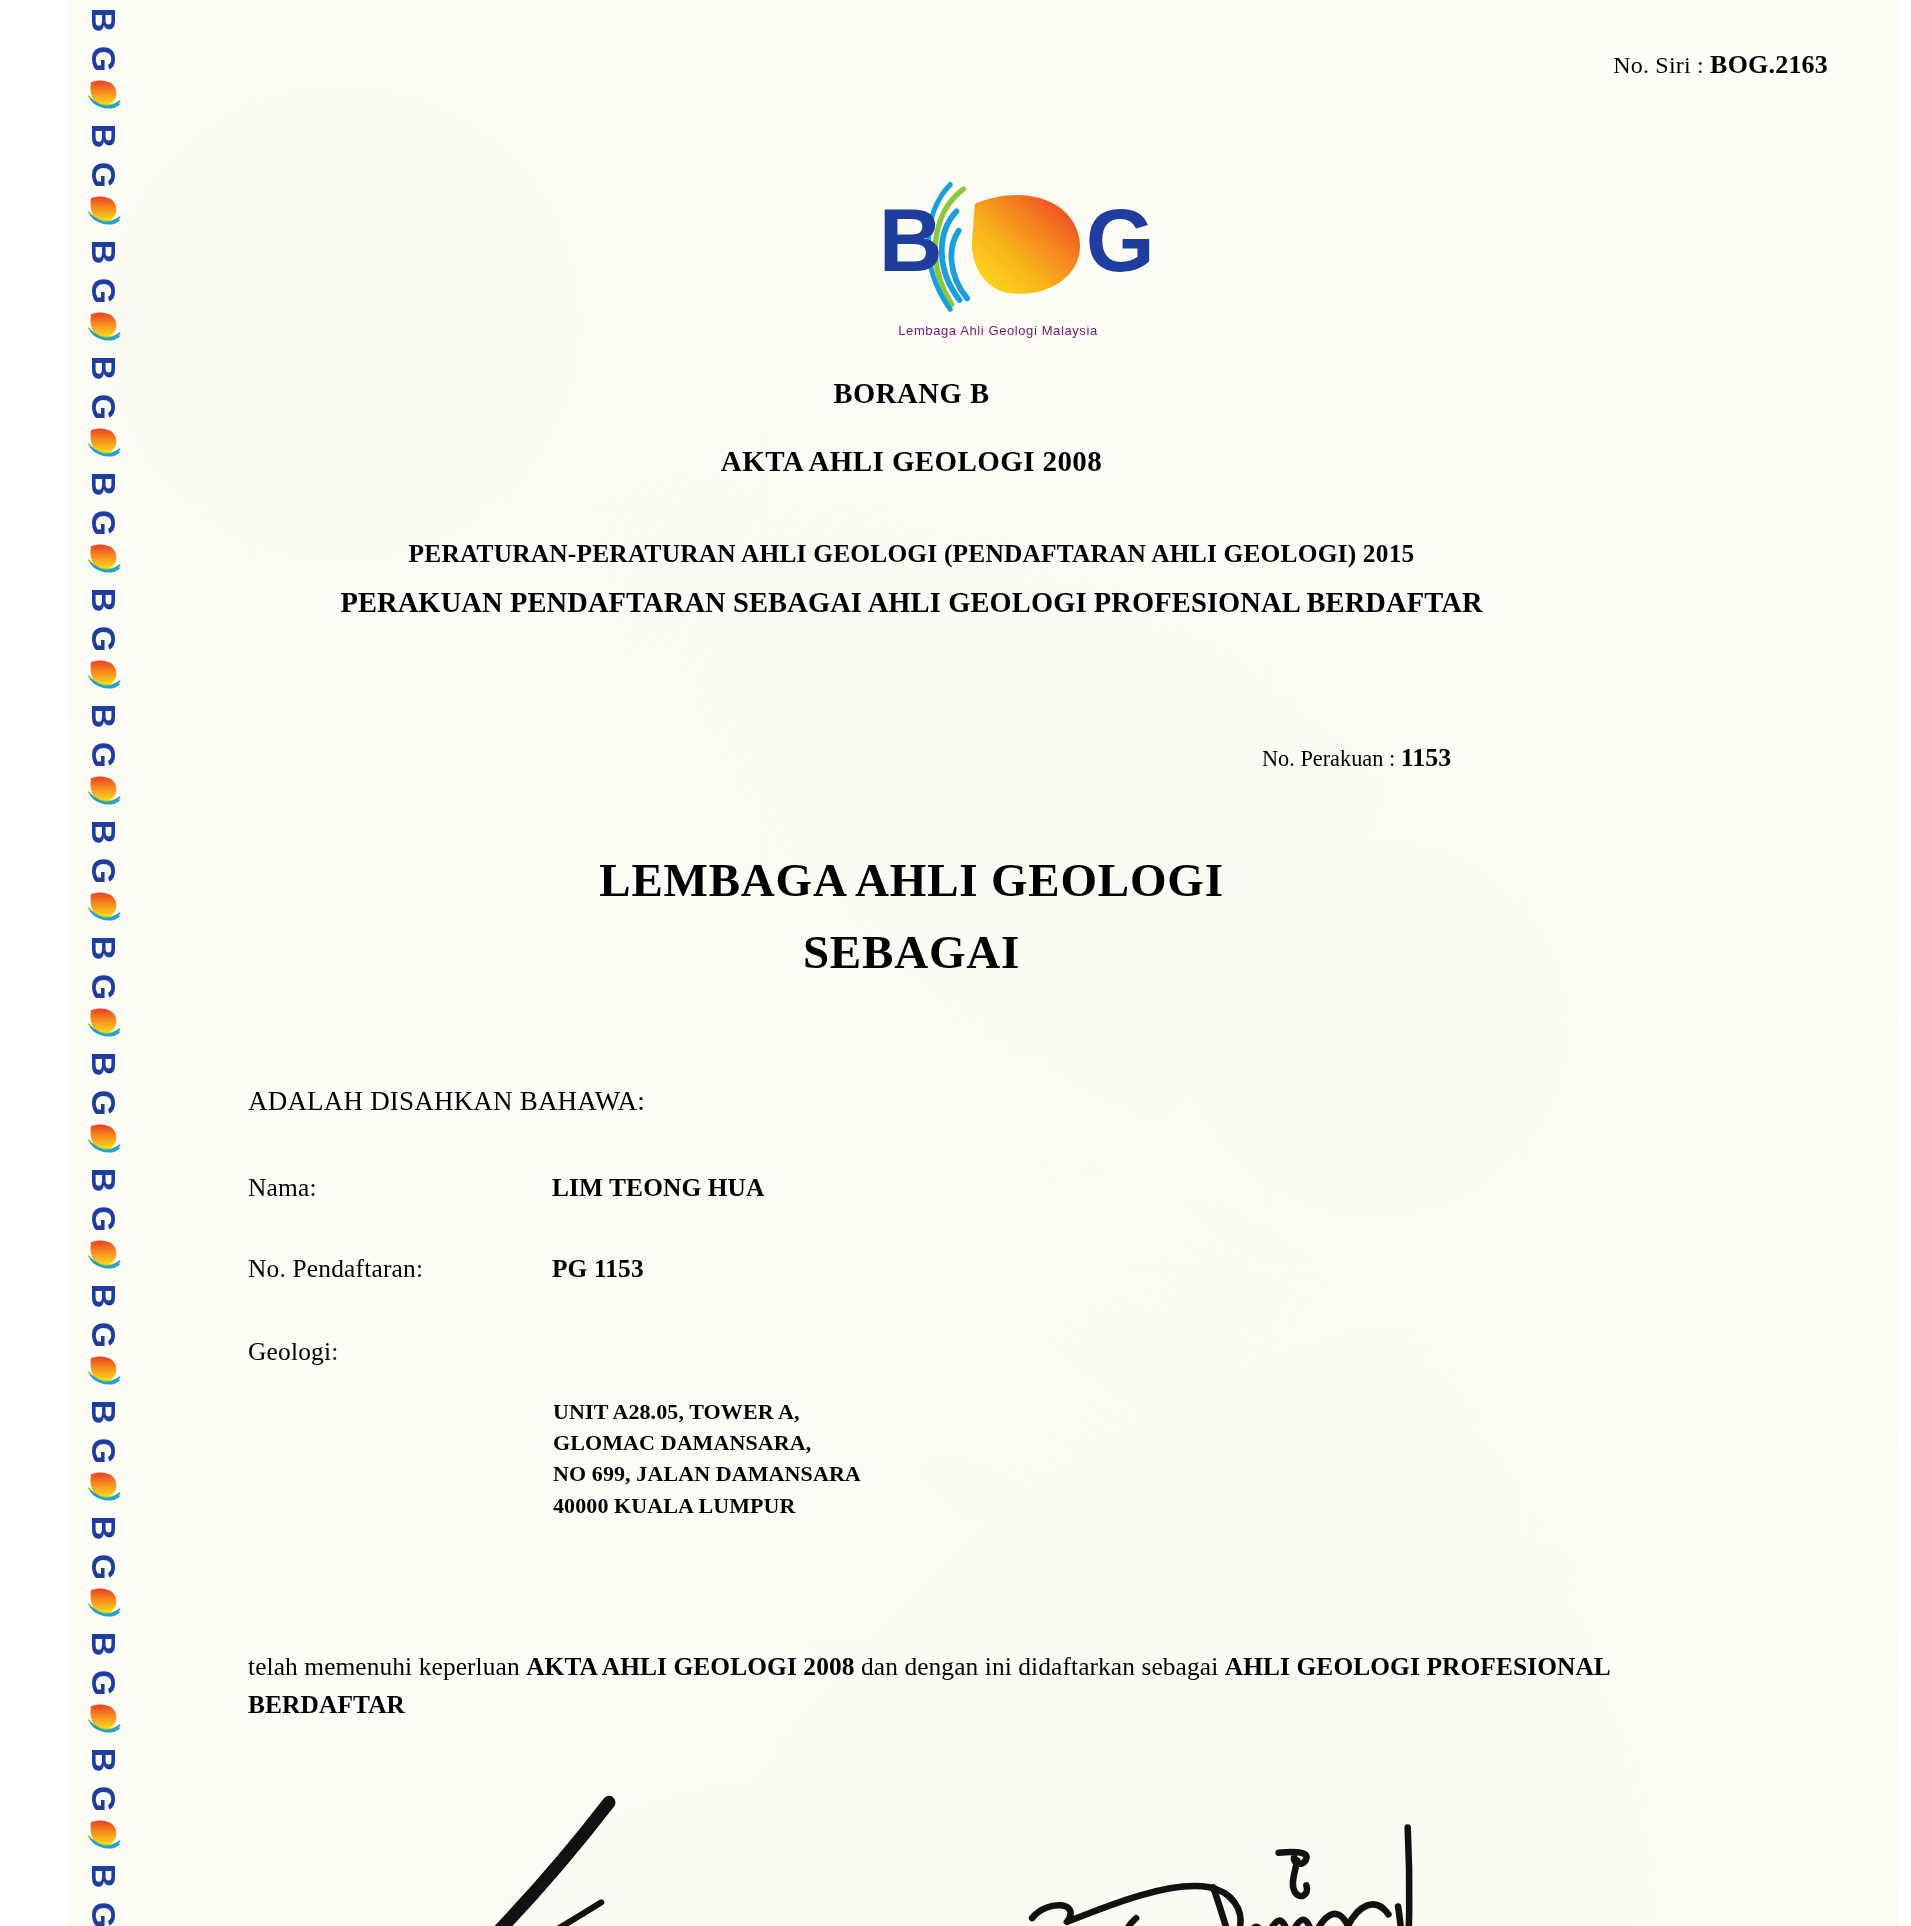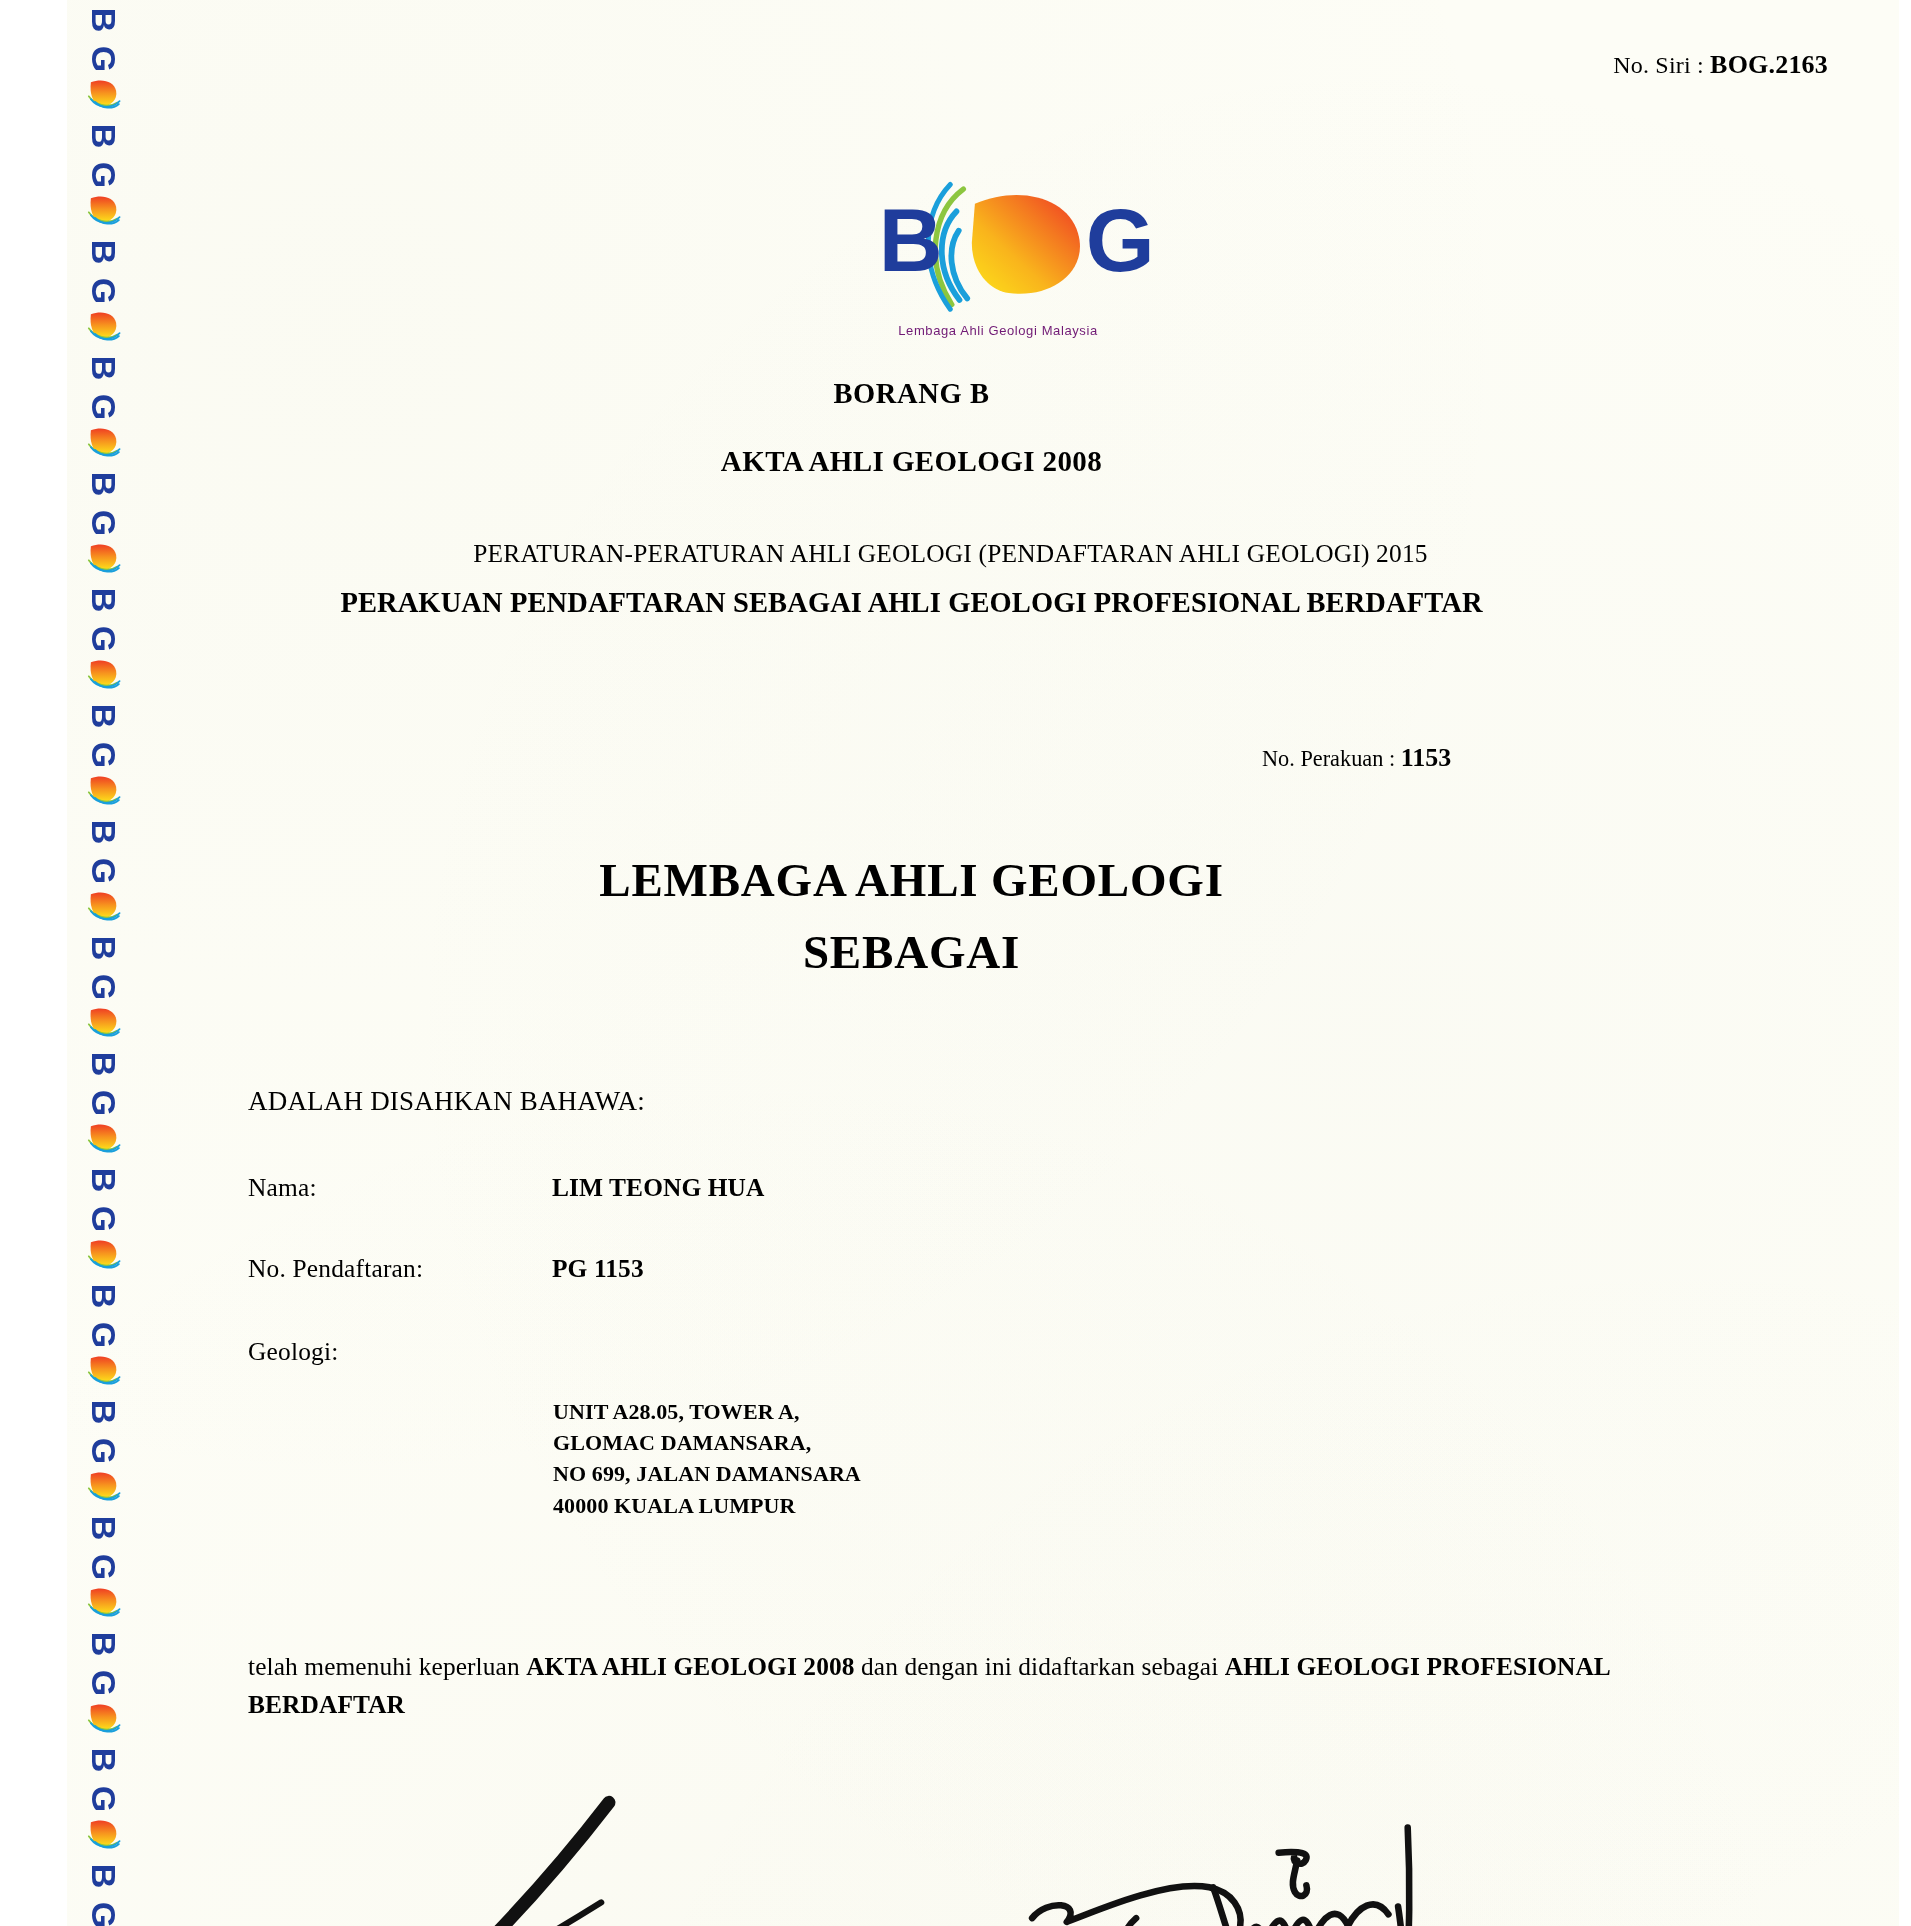--- a/index.html
+++ b/index.html
@@ -130,21 +130,21 @@
     font-size: 13px;
     letter-spacing: 0.6px;
     color: #701a75;
     white-space: nowrap;
   }
 
   .ctr { position: absolute; left: 0; width: 1823px; text-align: center; }
 
   .h-borang   { top: 378px;  font-size: 28.5px;  font-weight: 700; letter-spacing: 0.6px; }
   .h-akta     { top: 445px; font-size: 29px;  font-weight: 700; letter-spacing: 0.4px; }
-  .h-peraturan{ top: 539px; font-size: 25.4px;  font-weight: 400; letter-spacing: 0.2px; margin-left: 39px; }
+  .h-peraturan{ top: 539px; font-size: 25.4px;  font-weight: 700; letter-spacing: 0.2px; }
   .h-perakuan-sub {
     top: 587px; font-size: 28.5px; font-weight: 700; letter-spacing: 0.1px;
   }
 
   .no-perakuan {
     position: absolute;
     left: 1262px;
     top: 743px;
     font-size: 22.3px;
     white-space: nowrap;

